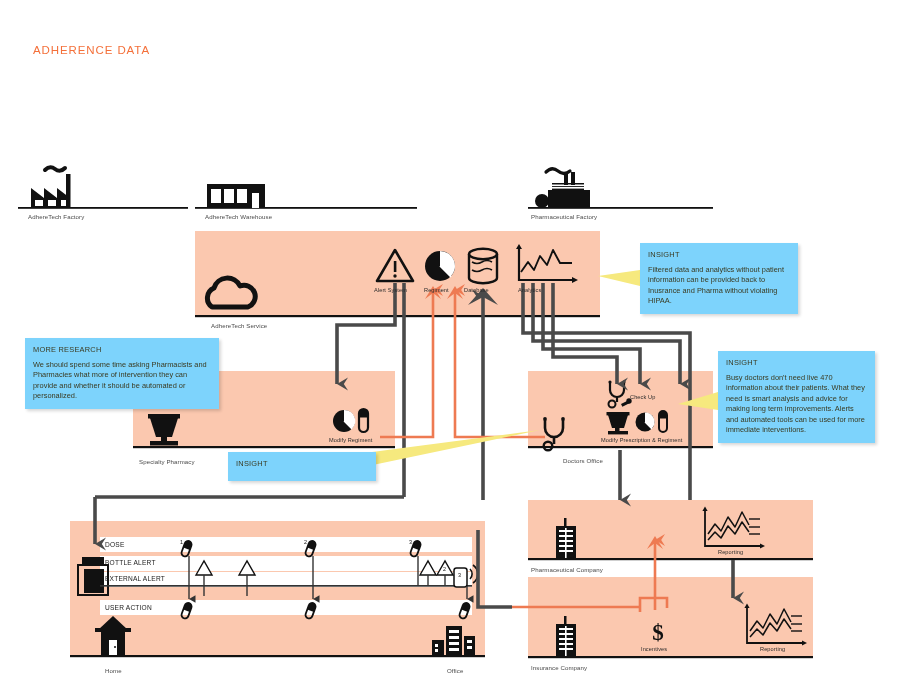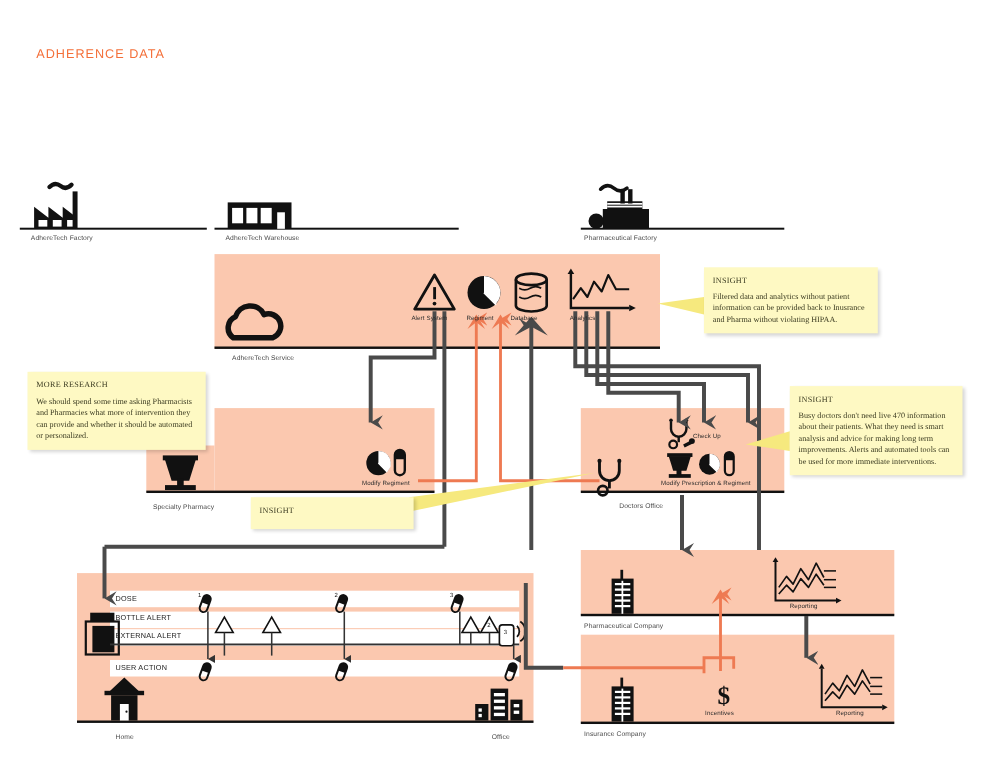--- a/index.html
+++ b/index.html
@@ -12,25 +12,24 @@
   #stage > svg{position:absolute;left:0;top:0;}
 
   .title{
     position:absolute;left:33px;top:24px;
     font-size:11.5px;letter-spacing:.9px;color:#F4703A;
     font-family:"Liberation Sans", sans-serif;
     margin-top:20px;
   }
 
   .note{
-    position:absolute;background:#fef9c3;
+    position:absolute;background:#7dd3fc;
     color:#3a3a20;font-size:7.4px;line-height:1.42;
     padding:7px 8px 7px 8px;box-sizing:border-box;
     box-shadow:2px 2px 3px rgba(0,0,0,.16);
-    font-family:Liberation Serif, serif;
   }
   .note .nh{display:block;font-size:7.4px;letter-spacing:.25px;margin-bottom:4px;}
   .note .nb{display:block;}
 
   .glabel{
     position:absolute;font-size:6.1px;color:#4a4a4a;
     white-space:nowrap;letter-spacing:.1px;
   }
   .ilabel{
     position:absolute;font-size:5.6px;color:#2b2b2b;
@@ -443,21 +442,21 @@
   <div class="tnum" style="left:304px;top:539px;">2</div>
   <div class="tnum" style="left:409px;top:539px;">3</div>
   <div class="tnum" style="left:443px;top:566px;">2</div>
   <div class="tnum" style="left:458px;top:572px;">3</div>
 
   <div class="note" style="left:640px;top:243px;width:158px;">
     <span class="nh">INSIGHT</span>
     <span class="nb">Filtered data and analytics without patient information can be provided back to Inusrance and Pharma without violating HIPAA.</span>
   </div>
 
-  <div class="note" style="left:25px;top:338px;width:162px;">
+  <div class="note" style="left:25px;top:338px;width:194px;">
     <span class="nh">MORE RESEARCH</span>
     <span class="nb">We should spend some time asking Pharmacists and Pharmacies what more of intervention they can provide and whether it should be automated or personalized.</span>
   </div>
 
   <div class="note" style="left:718px;top:351px;width:157px;">
     <span class="nh">INSIGHT</span>
     <span class="nb">Busy doctors don't need live 470 information about their patients. What they need is smart analysis and advice for making long term improvements. Alerts and automated tools can be used for more immediate interventions.</span>
   </div>
 
   <div class="note" style="left:228px;top:452px;width:148px;">

